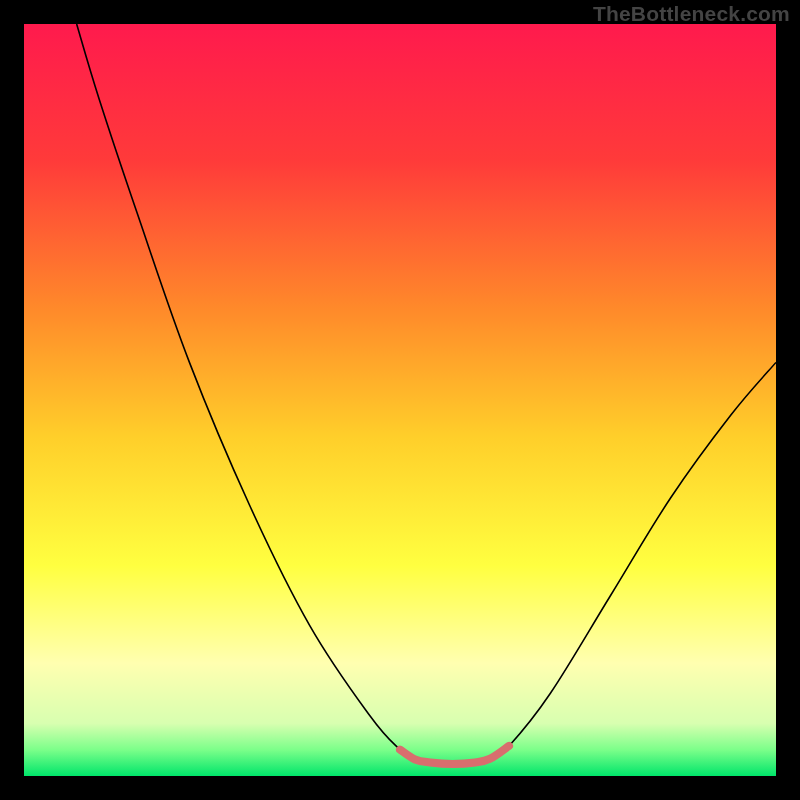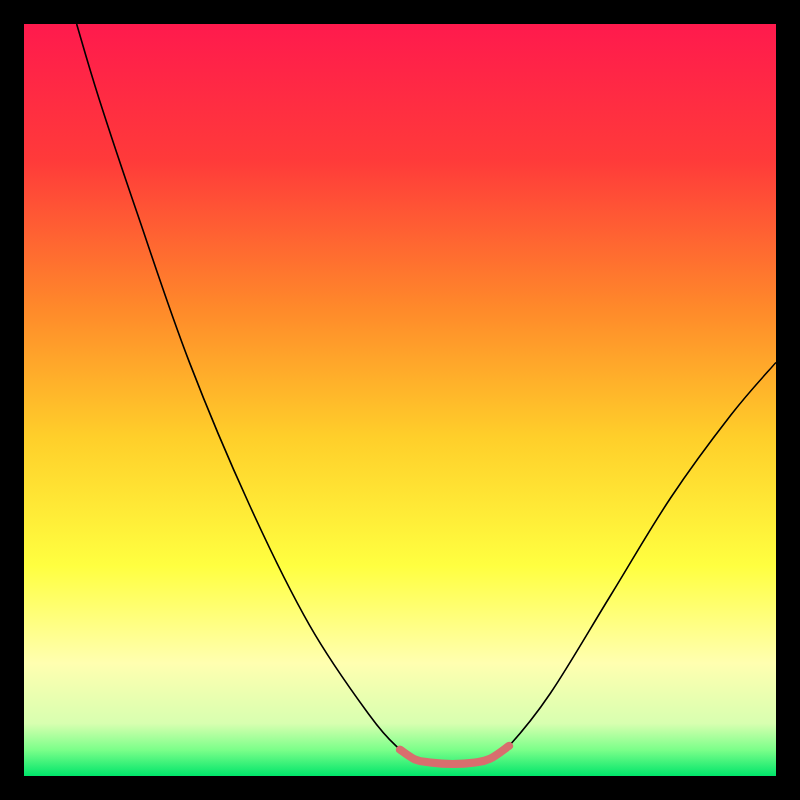--- a/index.html
+++ b/index.html
@@ -34,20 +34,21 @@
     font-size: 21px;
     font-weight: 600;
     letter-spacing: 0.2px;
   }
   svg { display: block; }
 </style>
 </head>
 <body>
 
 <div class="frame">
+  <div class="watermark">TheBottleneck.com</div>
   <div class="plot">
     <svg id="chart-svg" width="752" height="752" viewBox="0 0 752 752">
       <defs>
         <linearGradient id="bg-grad" x1="0" y1="0" x2="0" y2="1">
             <stop offset="0%" stop-color="#ff1a4d"></stop>
             <stop offset="18%" stop-color="#ff3a3a"></stop>
             <stop offset="38%" stop-color="#ff8a2a"></stop>
             <stop offset="55.00000000000001%" stop-color="#ffcf2a"></stop>
             <stop offset="72%" stop-color="#ffff40"></stop>
             <stop offset="85%" stop-color="#ffffb0"></stop>

